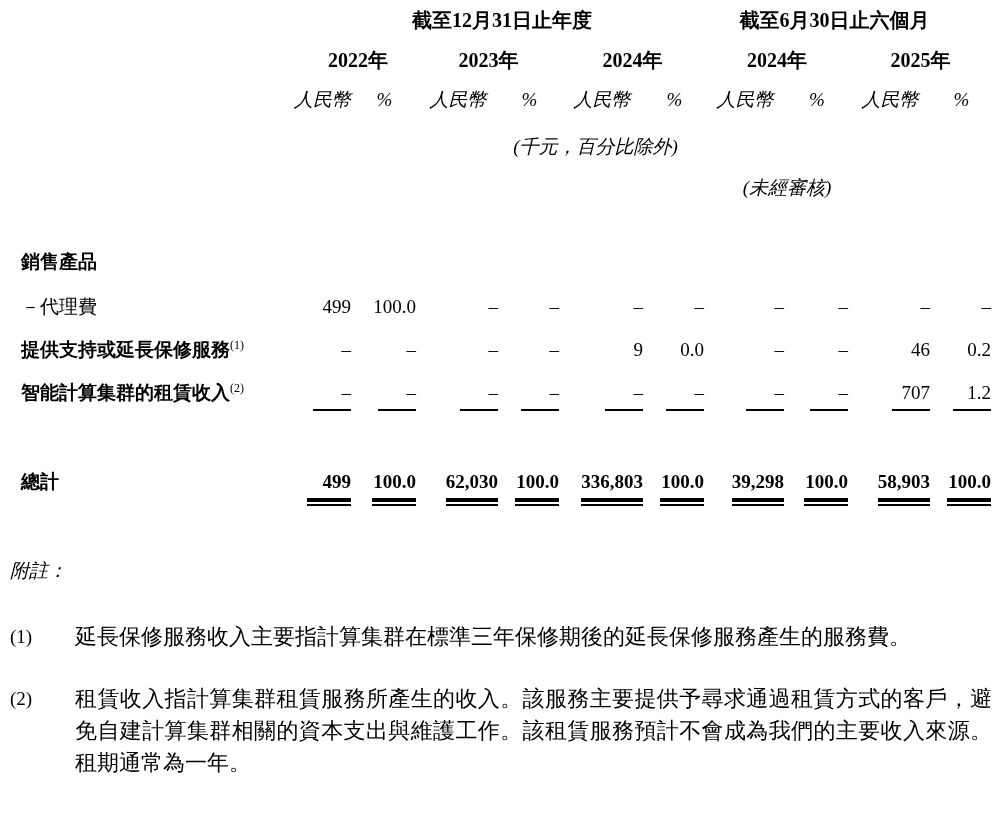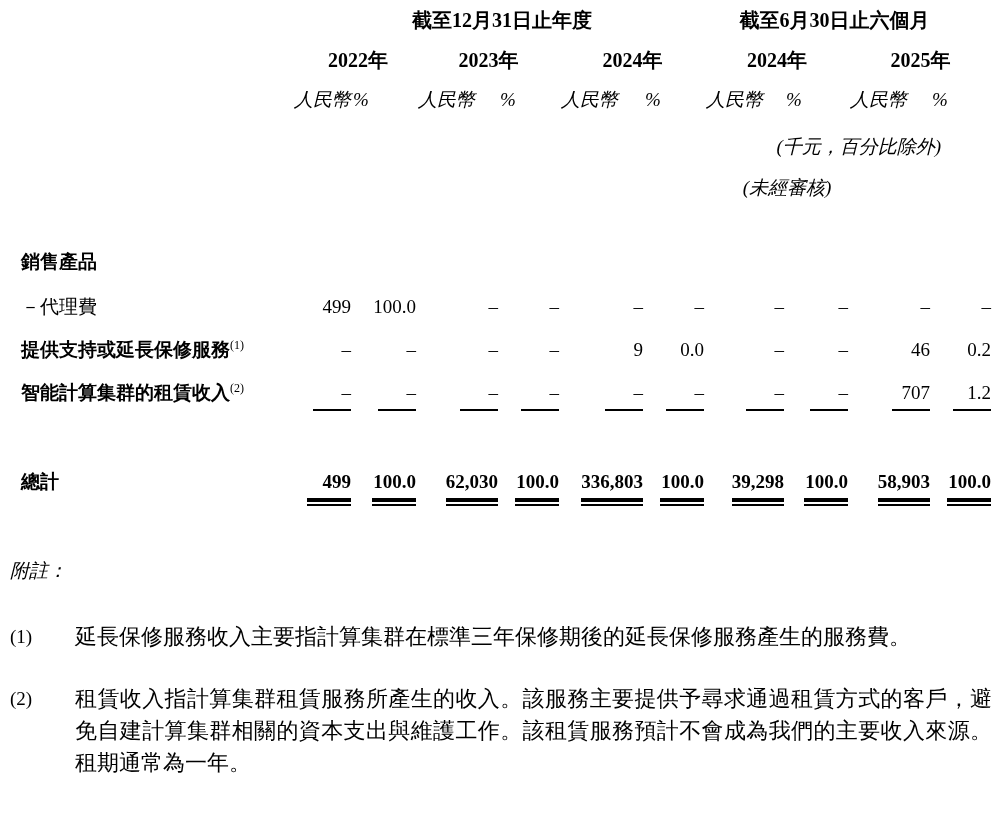--- a/index.html
+++ b/index.html
@@ -14,23 +14,23 @@
   .lblcol{padding-left:21px}
 
   tr.rA{height:40px} tr.rA td{padding-top:8px}
   .grp{font-weight:bold;font-size:20px;text-align:center;white-space:nowrap}
   .ph2{position:relative;left:-14px}
 
   tr.rB{height:40px} tr.rB td{padding-top:8px}
   .yr{font-weight:bold;font-size:20px;text-align:center;white-space:nowrap}
 
   tr.rC{height:35px} tr.rC td{padding-top:8px}
-  .unit{font-style:italic;text-align:left;direction:rtl;white-space:nowrap}
-
-  tr.rD{height:45px} tr.rD td{padding-top:20px;text-align:right}
+  .unit{font-style:italic;text-align:center;direction:rtl;white-space:nowrap}
+
+  tr.rD{height:45px} tr.rD td{padding-top:20px;text-align:center}
   .scale-note{font-style:italic;position:relative;left:-50px;white-space:nowrap}
 
   tr.rE{height:45px} tr.rE td{padding-top:16px;text-align:center}
   .unaud-note{font-style:italic;position:relative;left:10px;white-space:nowrap}
 
   tr.sp{height:45px}
   tr.data{height:45px}
   tr.h43{height:43px}
   tr.r5{height:44px}
   tr.total{height:55px}

